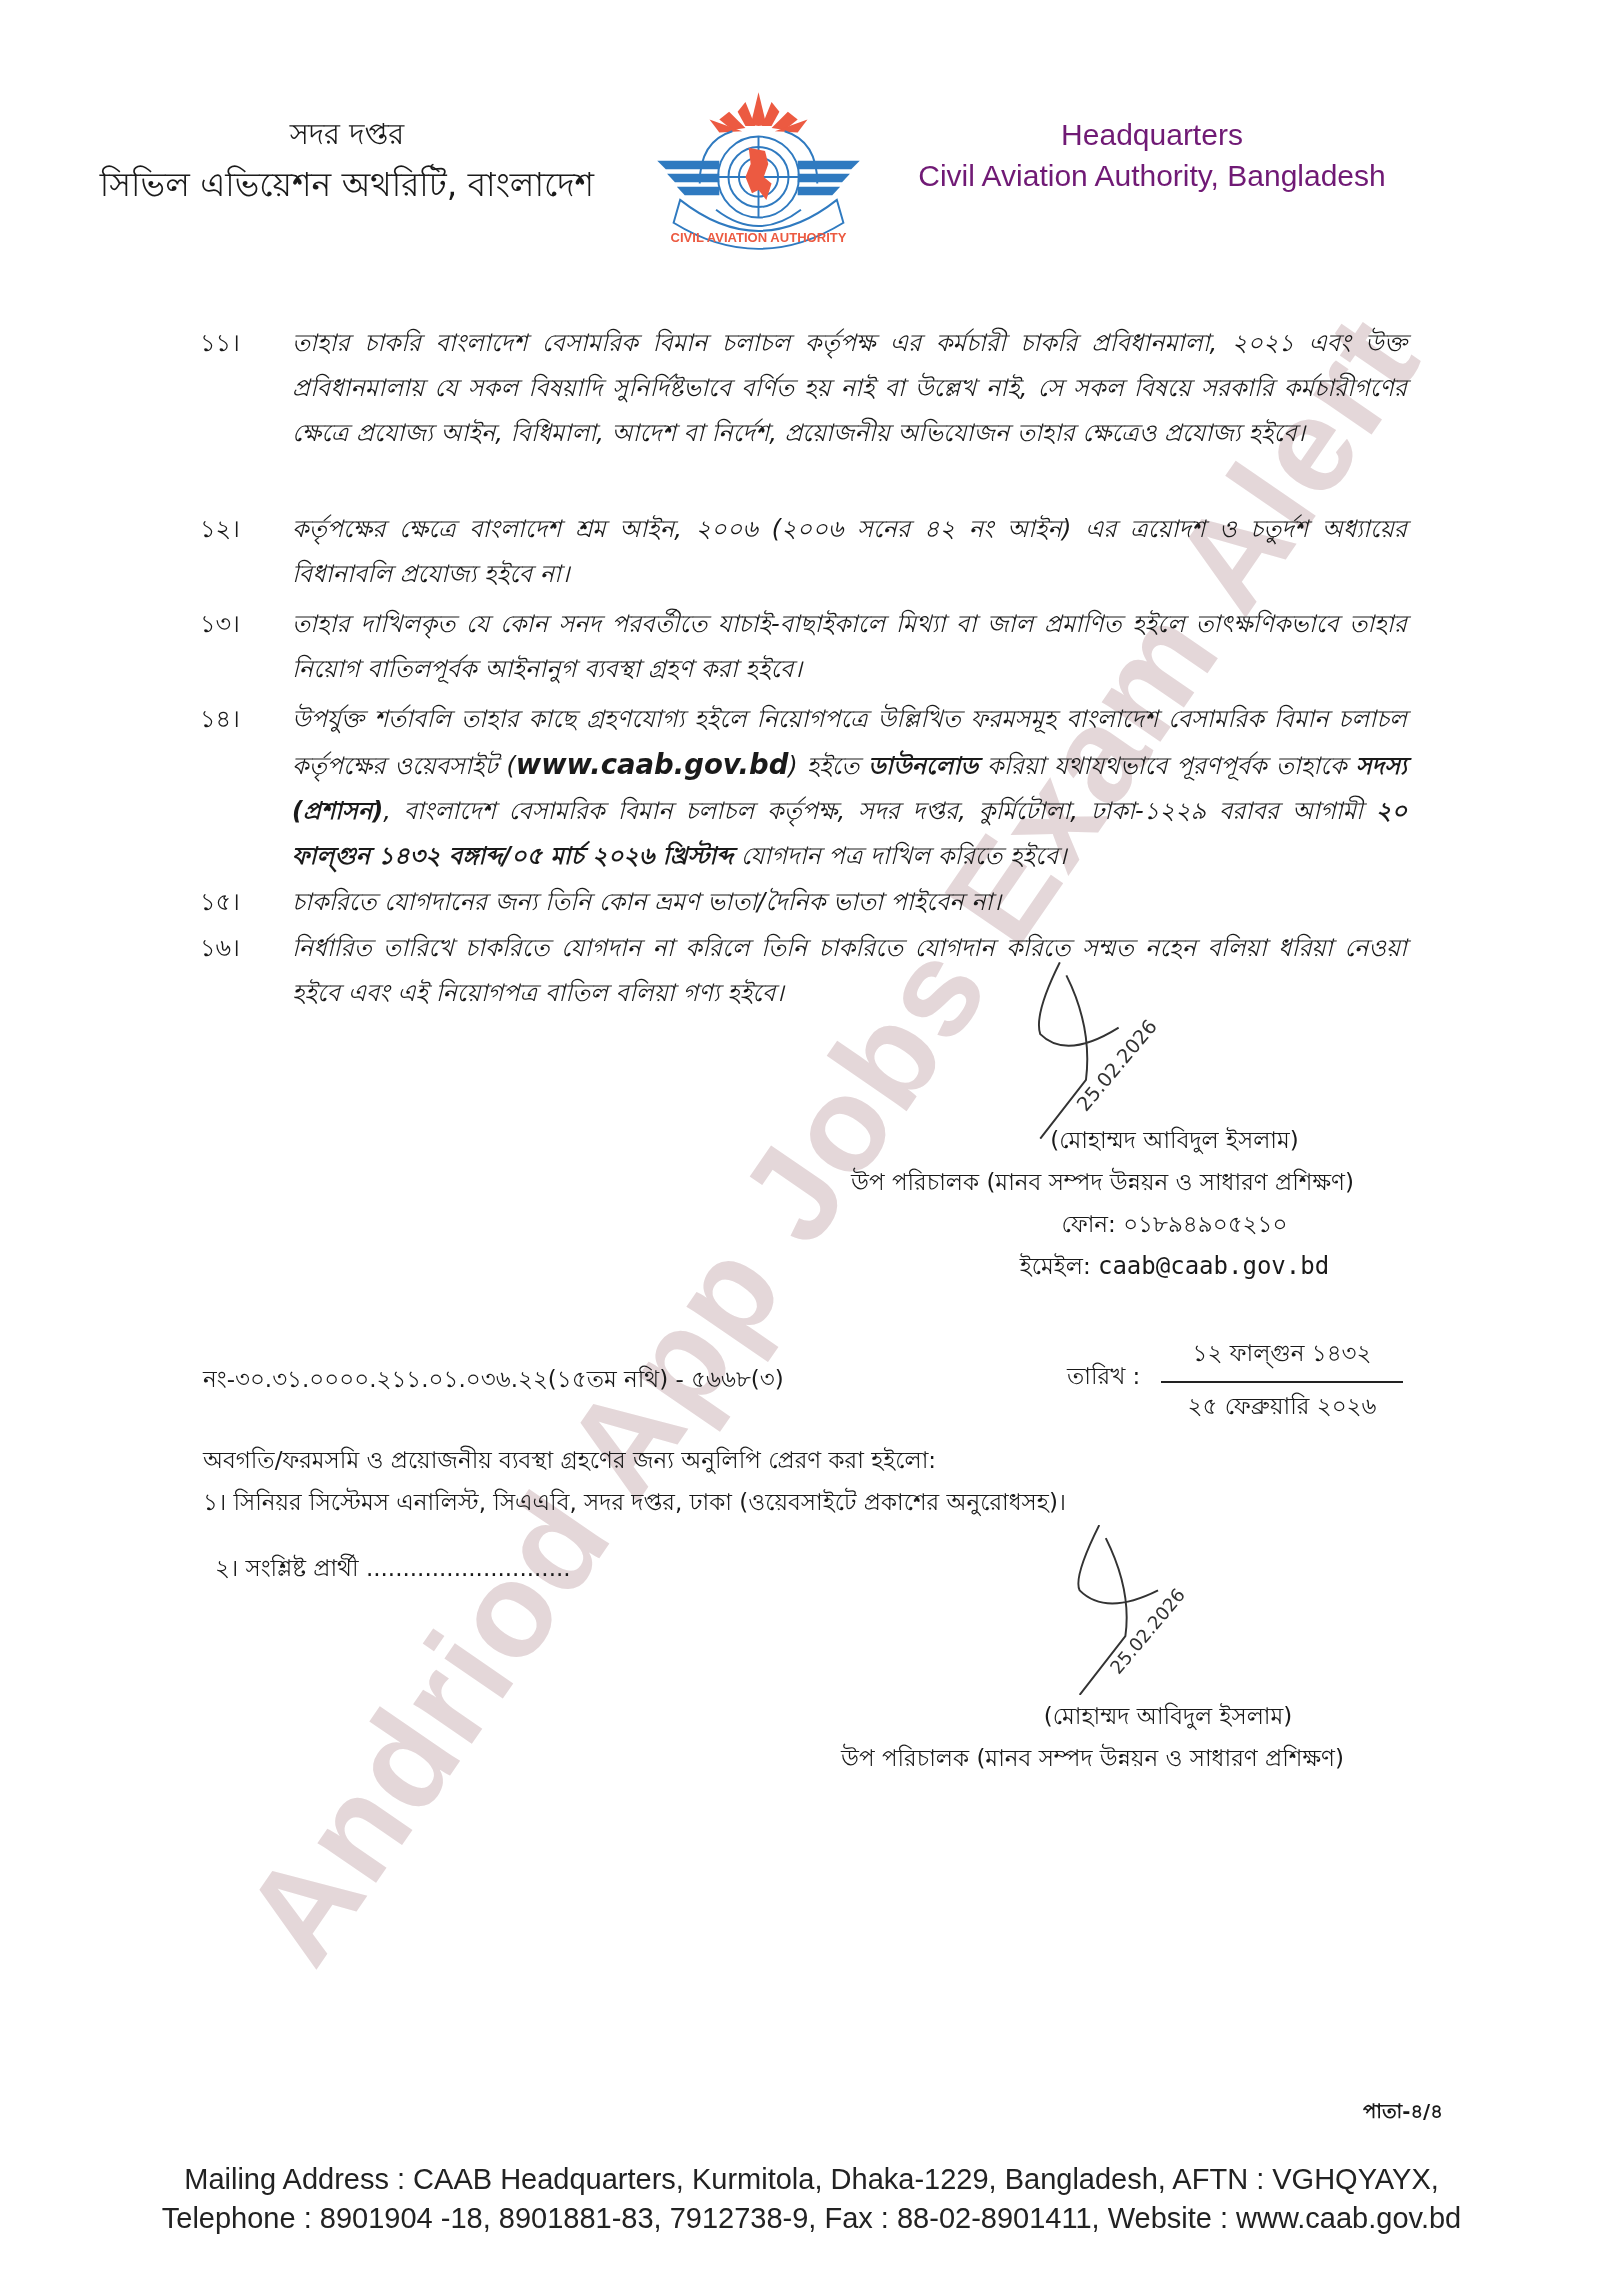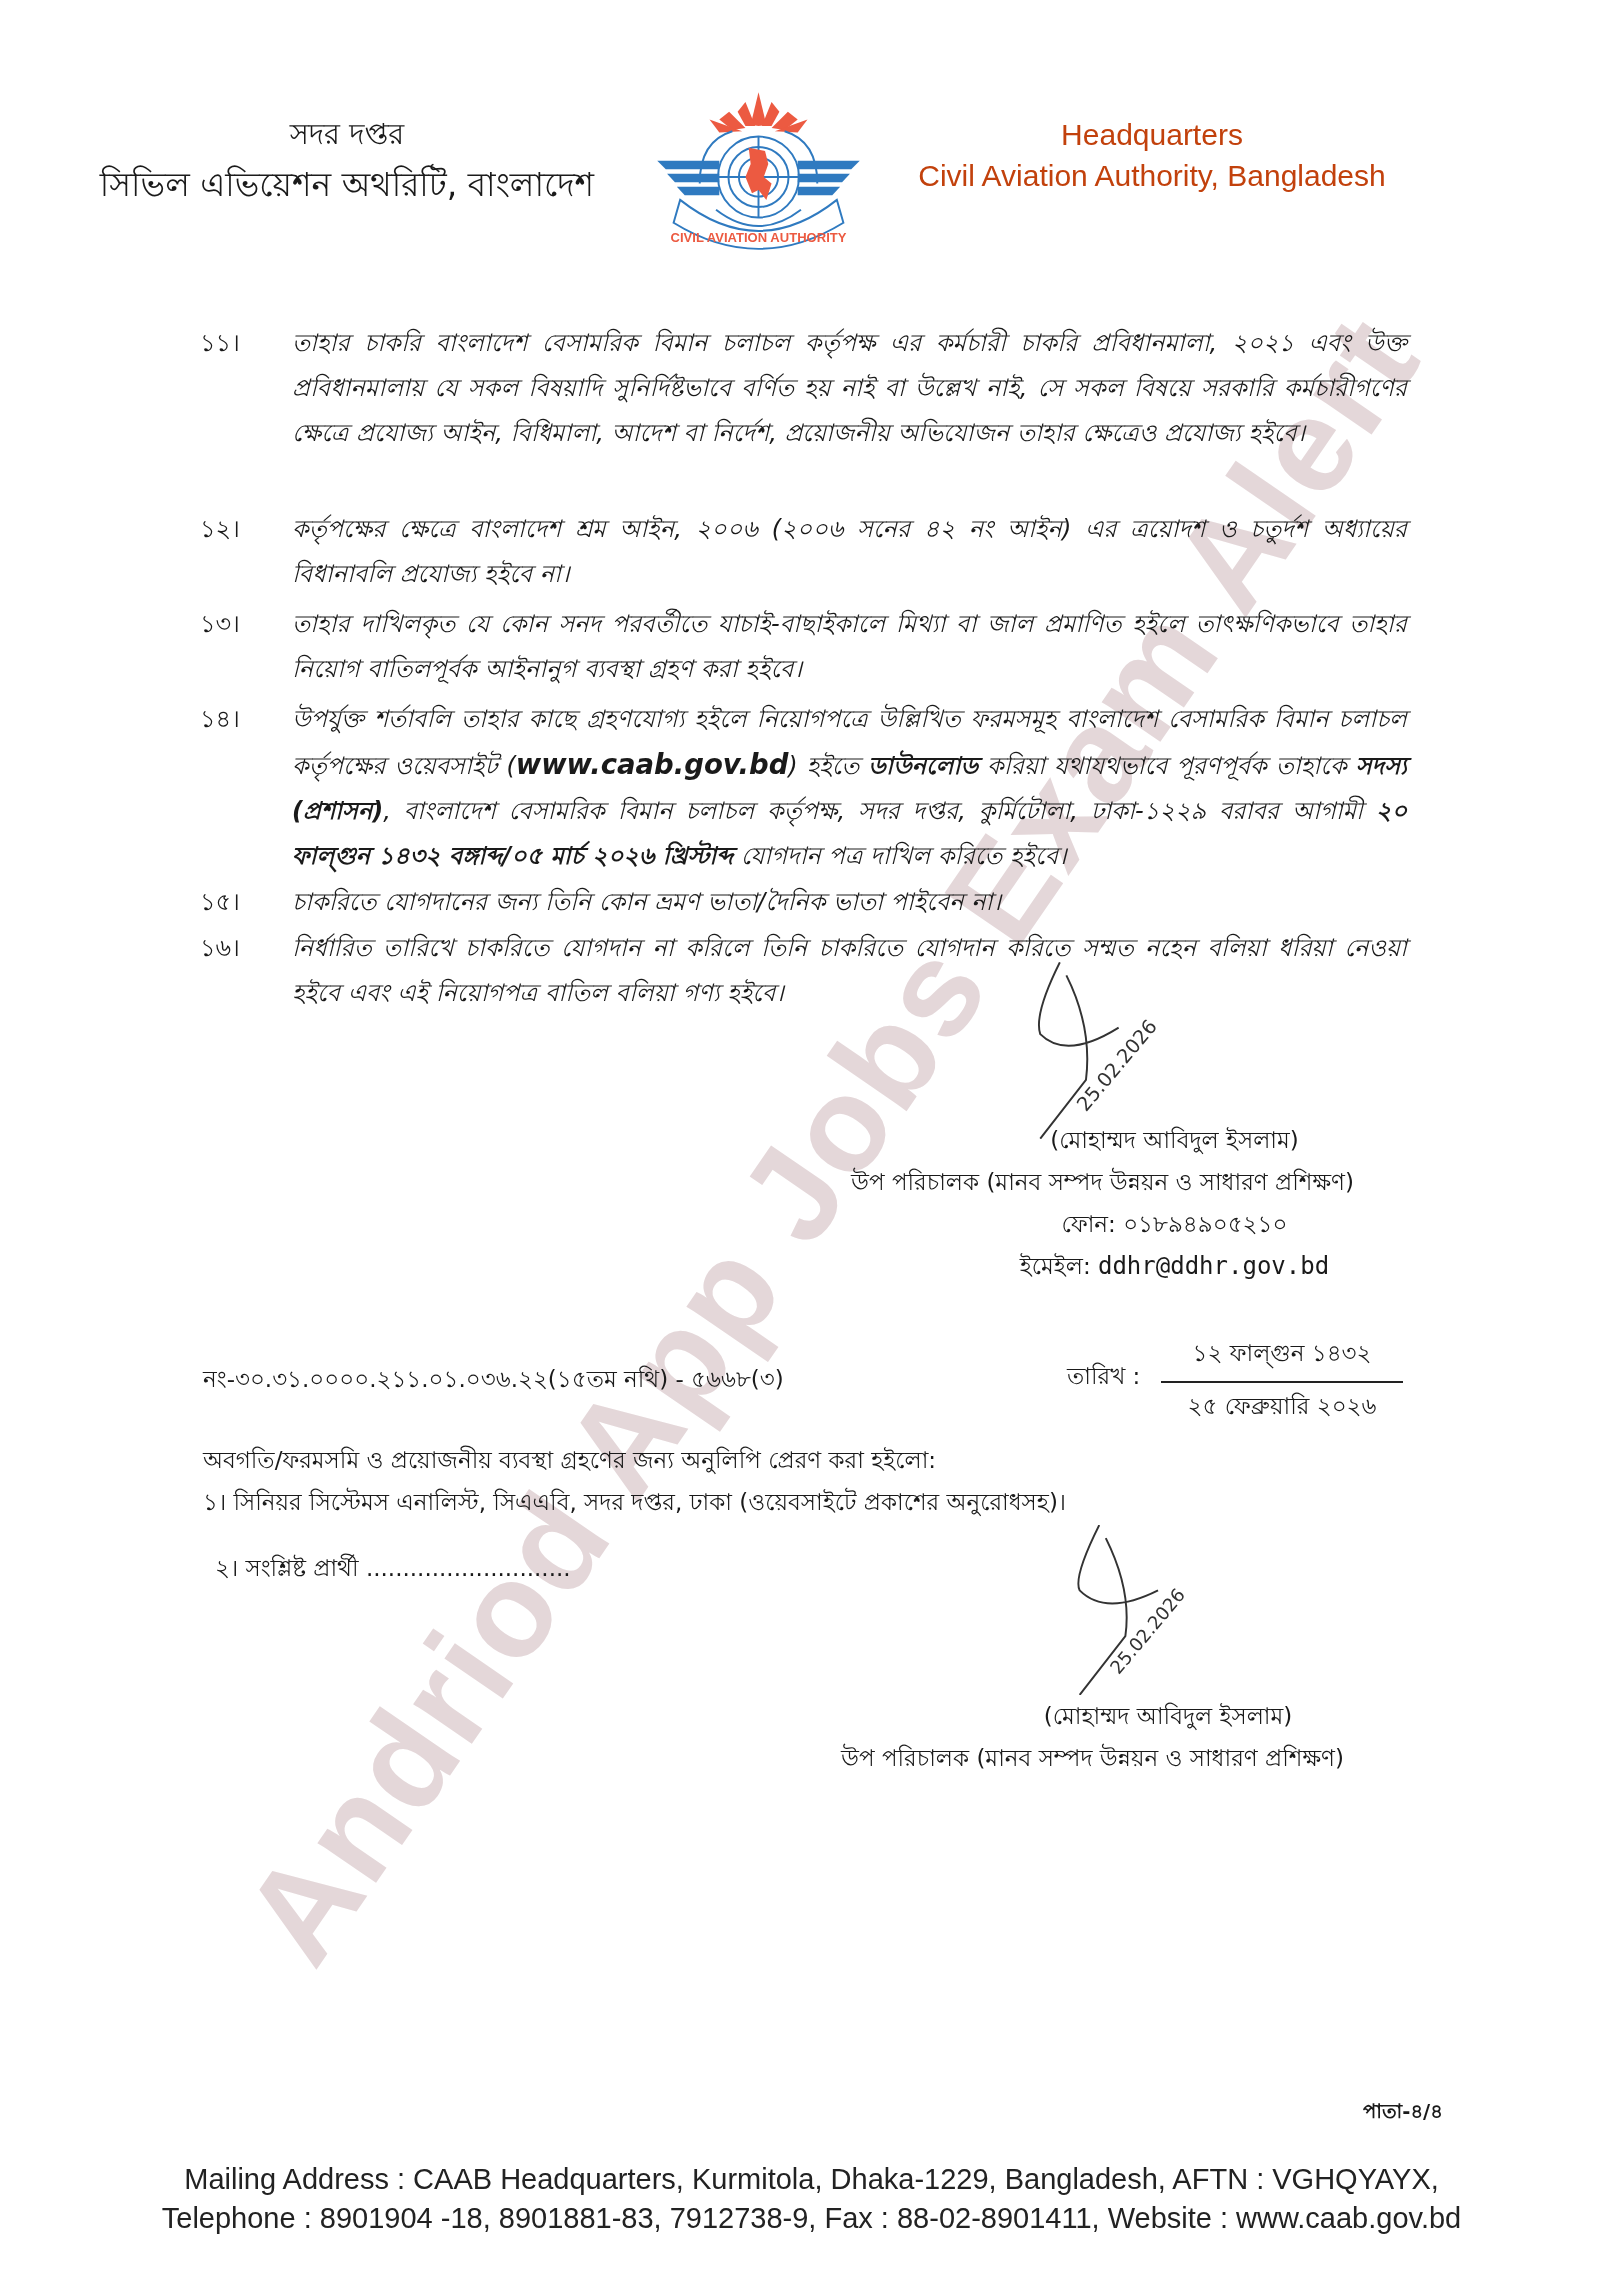--- a/index.html
+++ b/index.html
@@ -4,21 +4,21 @@
 <style>
   html, body { margin:0; padding:0; background:#ffffff; }
   body { width:1623px; height:2295px; position:relative; overflow:hidden;
          font-family:"DejaVu Sans", sans-serif; color:#1a1a1a; }
   .abs { position:absolute; }
 
   
   .hdr-bn { left:72px; width:550px; text-align:center; font-size:29px; line-height:1.35; }
   .hdr-bn .l1 { display:block; margin-bottom:9.2px; }
   .hdr-bn .l2 { display:block; font-size:33px; }
-  .hdr-en { left:864px; width:576px; text-align:center; font-family:"Liberation Sans", sans-serif; font-size:30px; line-height:1.35; color:#c2410c; }
+  .hdr-en { left:864px; width:576px; text-align:center; font-family:"Liberation Sans", sans-serif; font-size:30px; line-height:1.35; color:#701a75; }
   .hdr-en .l1 { display:block; }
   .hdr-en .l2 { display:block; }
   .logo { left:654px; top:79px; width:209px; height:183px; }
 
   
   .watermark { left:0; top:0; width:1623px; height:2295px; pointer-events:none; z-index:0; }
   .watermark span { position:absolute; left:831px; top:1139px; transform:translate(-50%,-50%) rotate(-55.5deg);
                     white-space:nowrap; font-family:"Liberation Sans", sans-serif; font-weight:bold; font-size:134px;
                     color:#e4d7d9; letter-spacing:2.6px; }
 
@@ -135,21 +135,21 @@
 <div class="signature content" style="left:988px; top:962px;">
   <svg width="209" height="177" viewBox="0 0 320 270">
     <path d="M110 0 Q70 80 80 110 Q120 150 200 100 M120 20 Q160 100 150 180 L80 270" fill="none" stroke="#333" stroke-width="3"></path>
     <text x="150" y="230" transform="rotate(-50 150 230)" font-family="DejaVu Sans, sans-serif" font-size="30" fill="#333">25.02.2026</text>
   </svg>
 </div>
 <div class="sig-block content" style="top:1119px; right:226px; width:589px;">
   <div style="padding-left:144px;">(মোহাম্মদ আবিদুল ইসলাম)</div>
   <div>উপ পরিচালক (মানব সম্পদ উন্নয়ন ও সাধারণ প্রশিক্ষণ)</div>
   <div style="padding-left:144px;">ফোন: ০১৮৯৪৯০৫২১০</div>
-  <div style="padding-left:144px;"><span>ইমেইল: </span><span style="font-family:'DejaVu Sans Mono', monospace; font-size:24px;">ddhr@ddhr.gov.bd</span></div>
+  <div style="padding-left:144px;"><span>ইমেইল: </span><span style="font-family:'DejaVu Sans Mono', monospace; font-size:24px;">caab@caab.gov.bd</span></div>
 </div>
 
 <div class="memo content" style="top:1361px;">নং-৩০.৩১.০০০০.২১১.০১.০৩৬.২২(১৫তম নথি) - ৫৬৬৮(৩)</div>
 <div class="date-lbl content">তারিখ :</div>
 <div class="date-box content">
   <span class="top">১২ ফাল্গুন ১৪৩২</span>
   <span class="bot">২৫ ফেব্রুয়ারি ২০২৬</span>
 </div>
 
 <div class="copy content" style="top:1440px;">অবগতি/ফরমসমি ও প্রয়োজনীয় ব্যবস্থা গ্রহণের জন্য অনুলিপি প্রেরণ করা হইলো:</div>

